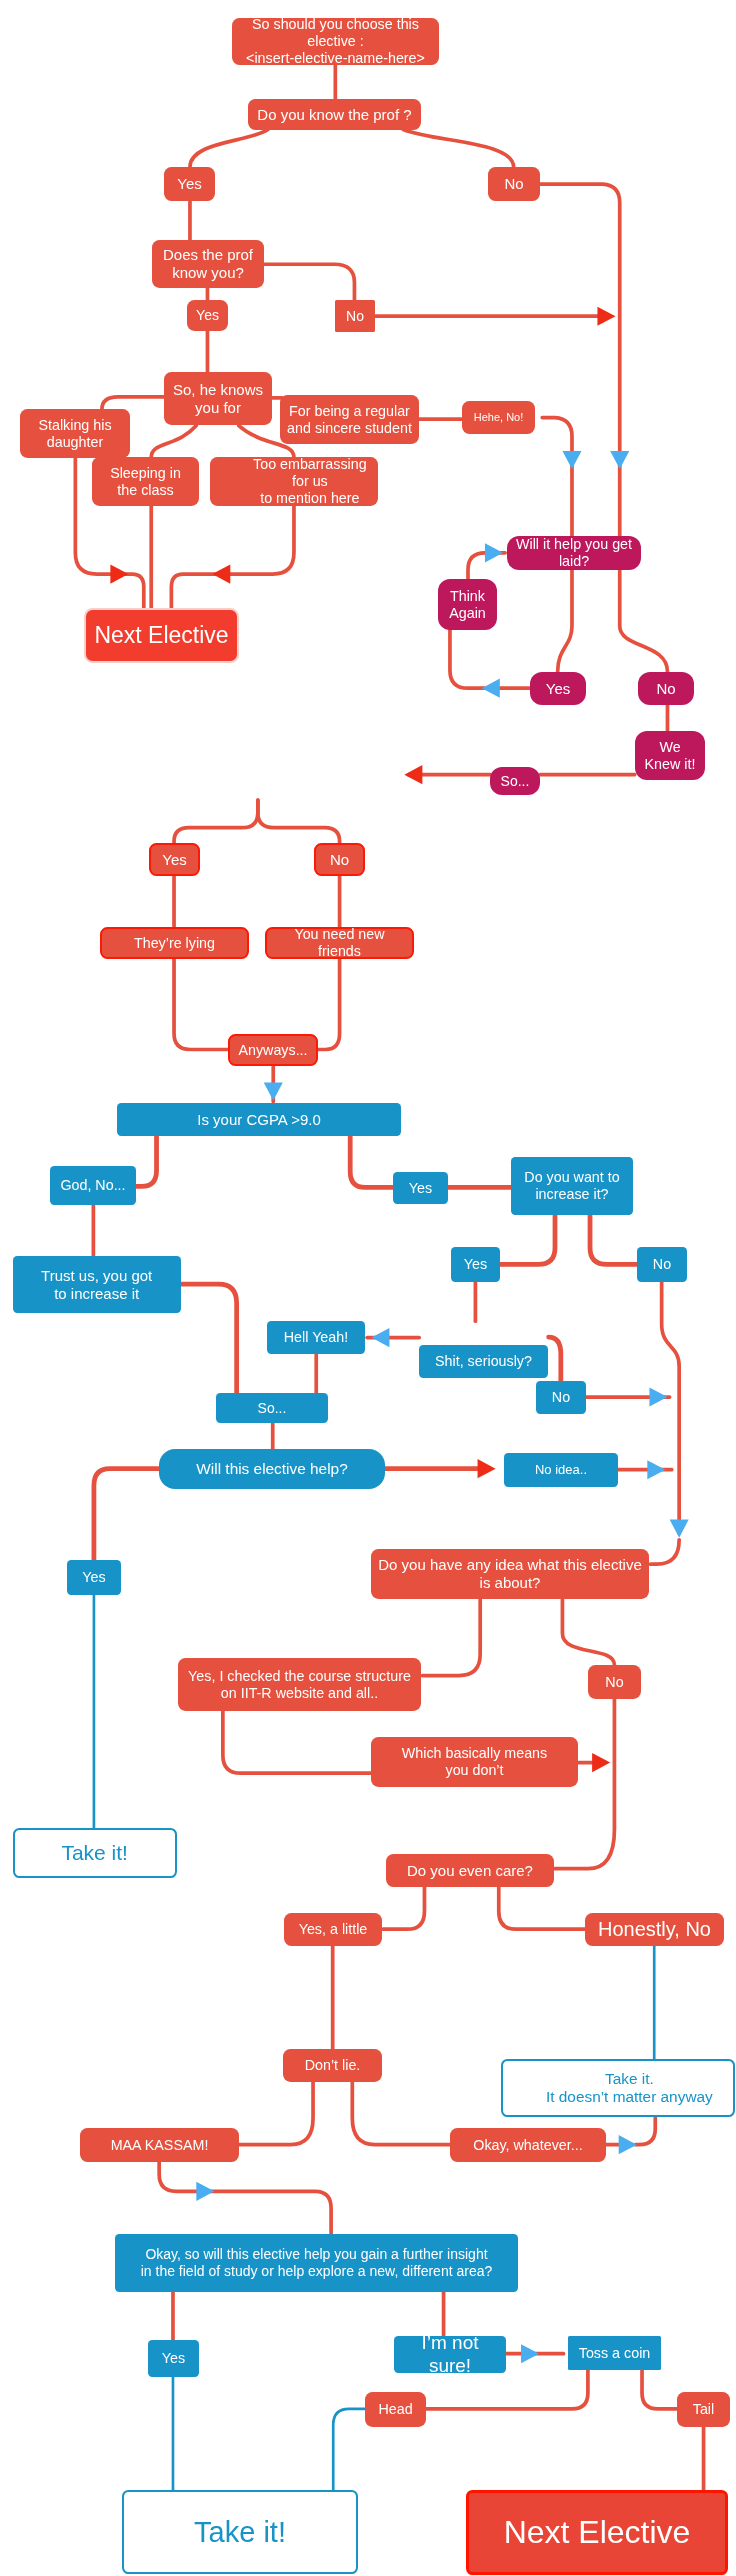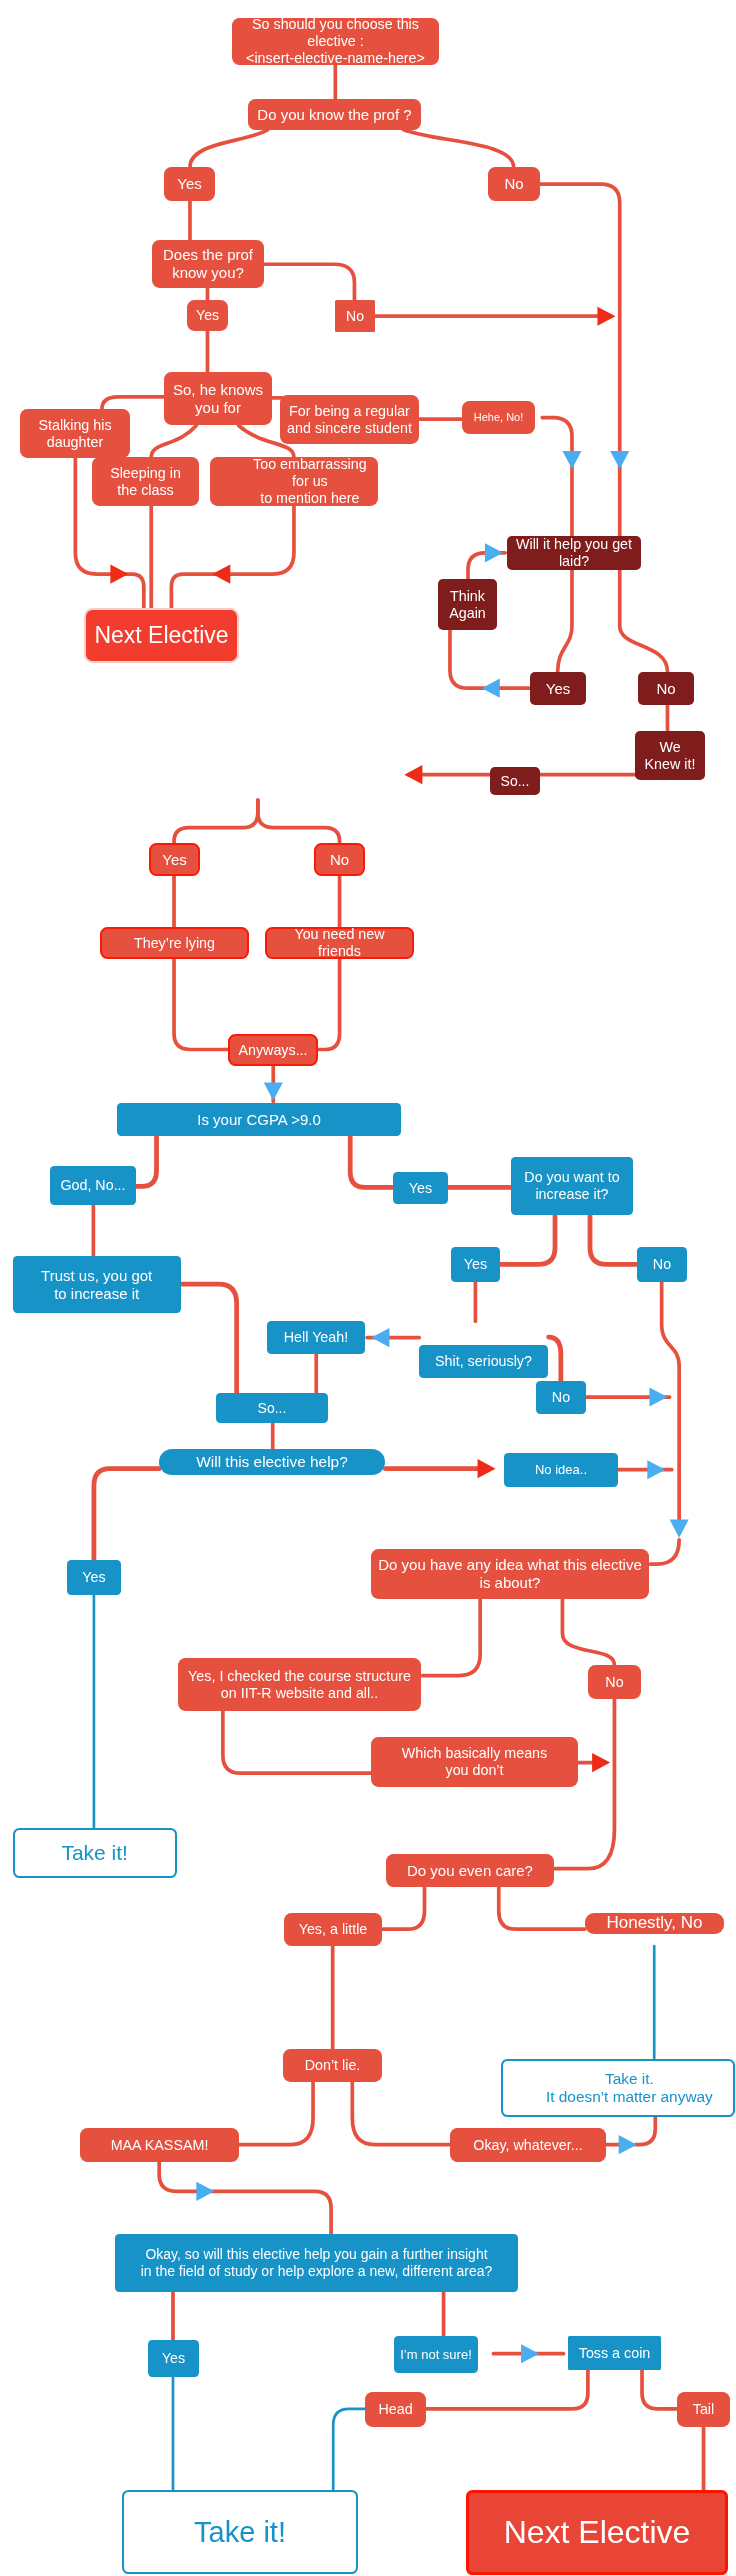--- a/index.html
+++ b/index.html
@@ -9,21 +9,21 @@
   #wires path{stroke:#E5513E;stroke-width:7;fill:none;stroke-linecap:round;}
   #wires path.w8{stroke-width:9;}
   #wires path.blue{stroke:#1793C8;stroke-width:5;}
   #wires polygon.r{fill:#EE2B16;}
   #wires polygon.b{fill:#49ADF0;}
   .node{position:absolute;display:flex;align-items:center;justify-content:center;
         text-align:center;color:#fff;white-space:pre-line;box-sizing:border-box;
         padding:2.1px 5.3px;line-height:1.18;}
   .red{background:#E5513E;border-radius:7.4px;}
   .redb{background:#E5513E;border:2.7px solid #FB1A05;border-radius:7.4px;}
-  .blueL{background:#7f1d1d;border-radius:5px;}
+  .blueL{background:#be185d;border-radius:12px;}
   .blueD{background:#1793C8;border-radius:4.2px;}
   .sq{border-radius:1.6px;}
   .next1{background:#F23D2E;border:2.7px solid #F8CEC8;border-radius:8.5px;}
   .next2{background:#E94537;border:3.2px solid #FF1400;border-radius:6.4px;}
   .outline{background:#fff;border:2.7px solid #1793C8;color:#1793C8;border-radius:6.4px;}
 </style>
 </head>
 <body>
 
 <div id="canvas">
@@ -162,42 +162,42 @@
     <div class="node blueD" style="left: 511px; top: 1157px; width: 122px; height: 58px; font-size: 14.3px;">Do you want to
 increase it?</div>
     <div class="node blueD" style="left: 12.7px; top: 1256px; width: 168px; height: 57px; font-size: 15px;">Trust us, you got
 to increase it</div>
     <div class="node blueD" style="left: 451px; top: 1247px; width: 49px; height: 35px; font-size: 14.3px;">Yes</div>
     <div class="node blueD" style="left: 637px; top: 1247px; width: 50px; height: 35px; font-size: 14.3px;">No</div>
     <div class="node blueD" style="left: 267px; top: 1321px; width: 98px; height: 33px; font-size: 14.3px;">Hell Yeah!</div>
     <div class="node blueD" style="left: 419px; top: 1321px; width: 129px; height: 33px; font-size: 14.3px; margin-top: 24px;">Shit, seriously?</div>
     <div class="node blueD" style="left: 536px; top: 1381px; width: 50px; height: 33px; font-size: 14.3px;">No</div>
     <div class="node blueD" style="left: 216px; top: 1393px; width: 112px; height: 30px; font-size: 14px;">So...</div>
-    <div class="node blueD" style="left: 159px; top: 1449px; width: 226px; height: 26px; font-size: 15.4px; border-radius: 16px;">Will this elective help?</div>
+    <div class="node blueD" style="left: 159px; top: 1449px; width: 226px; height: 40px; font-size: 15.4px; border-radius: 16px;">Will this elective help?</div>
     <div class="node blueD" style="left: 504px; top: 1453px; width: 114px; height: 34px; font-size: 13px;">No idea..</div>
     <div class="node blueD" style="left: 67px; top: 1560px; width: 54px; height: 35px; font-size: 14.3px;">Yes</div>
     <div class="node red" style="left: 371px; top: 1549px; width: 278px; height: 50px; font-size: 15px;">Do you have any idea what this elective
 is about?</div>
     <div class="node red" style="left: 178px; top: 1658px; width: 243px; height: 53px; font-size: 14.3px;">Yes, I checked the course structure
 on IIT-R website and all..</div>
     <div class="node red" style="left: 588px; top: 1665px; width: 53px; height: 34px; font-size: 14.3px;">No</div>
     <div class="node red" style="left: 371px; top: 1737px; width: 207px; height: 50px; font-size: 14.3px;">Which basically means
 you don’t</div>
     <div class="node outline" style="left: 12.7px; top: 1828px; width: 164px; height: 50px; font-size: 21px;">Take it!</div>
     <div class="node red" style="left: 386px; top: 1854px; width: 168px; height: 33px; font-size: 15px;">Do you even care?</div>
     <div class="node red" style="left: 284px; top: 1913px; width: 98px; height: 33px; font-size: 14.3px;">Yes, a little</div>
-    <div class="node red" style="left: 585px; top: 1913px; width: 139px; height: 21px; font-size: 17px; border-radius: 9px;">Honestly, No</div>
+    <div class="node red" style="left: 585px; top: 1913px; width: 139px; height: 33px; font-size: 20px;">Honestly, No</div>
     <div class="node red" style="left: 283px; top: 2049px; width: 99px; height: 33px; font-size: 14.3px;">Don’t lie.</div>
     <div class="node outline" style="left: 501px; top: 2059px; width: 234px; height: 58px; font-size: 15.4px; padding-left: 28px;">Take it.
 It doesn’t matter anyway</div>
     <div class="node red" style="left: 80px; top: 2128px; width: 159px; height: 34px; font-size: 14.3px;">MAA KASSAM!</div>
     <div class="node red" style="left: 450px; top: 2128px; width: 156px; height: 34px; font-size: 14.3px;">Okay, whatever...</div>
     <div class="node blueD" style="left: 115px; top: 2234px; width: 403px; height: 58px; font-size: 14px;">Okay, so will this elective help you gain a further insight
 in the field of study or help explore a new,  different area?</div>
     <div class="node blueD" style="left: 148px; top: 2340px; width: 51px; height: 37px; font-size: 14.3px;">Yes</div>
-    <div class="node blueD" style="left: 394px; top: 2336px; width: 84px; height: 37px; font-size: 13px;">I’m not sure!</div>
+    <div class="node blueD" style="left: 394px; top: 2336px; width: 112px; height: 37px; font-size: 19px;">I’m not sure!</div>
     <div class="node blueD sq" style="left: 568px; top: 2336px; width: 93px; height: 34px; font-size: 14.3px;">Toss a coin</div>
     <div class="node red" style="left: 365px; top: 2392px; width: 61px; height: 35px; font-size: 14.3px;">Head</div>
     <div class="node red" style="left: 677px; top: 2392px; width: 53px; height: 35px; font-size: 14.3px;">Tail</div>
     <div class="node outline" style="left: 122px; top: 2490px; width: 236px; height: 84px; font-size: 29px;">Take it!</div>
     <div class="node next2" style="left: 466px; top: 2490px; width: 262px; height: 85px; font-size: 32px;">Next Elective</div>
   </div>
 
 
 </body></html>

